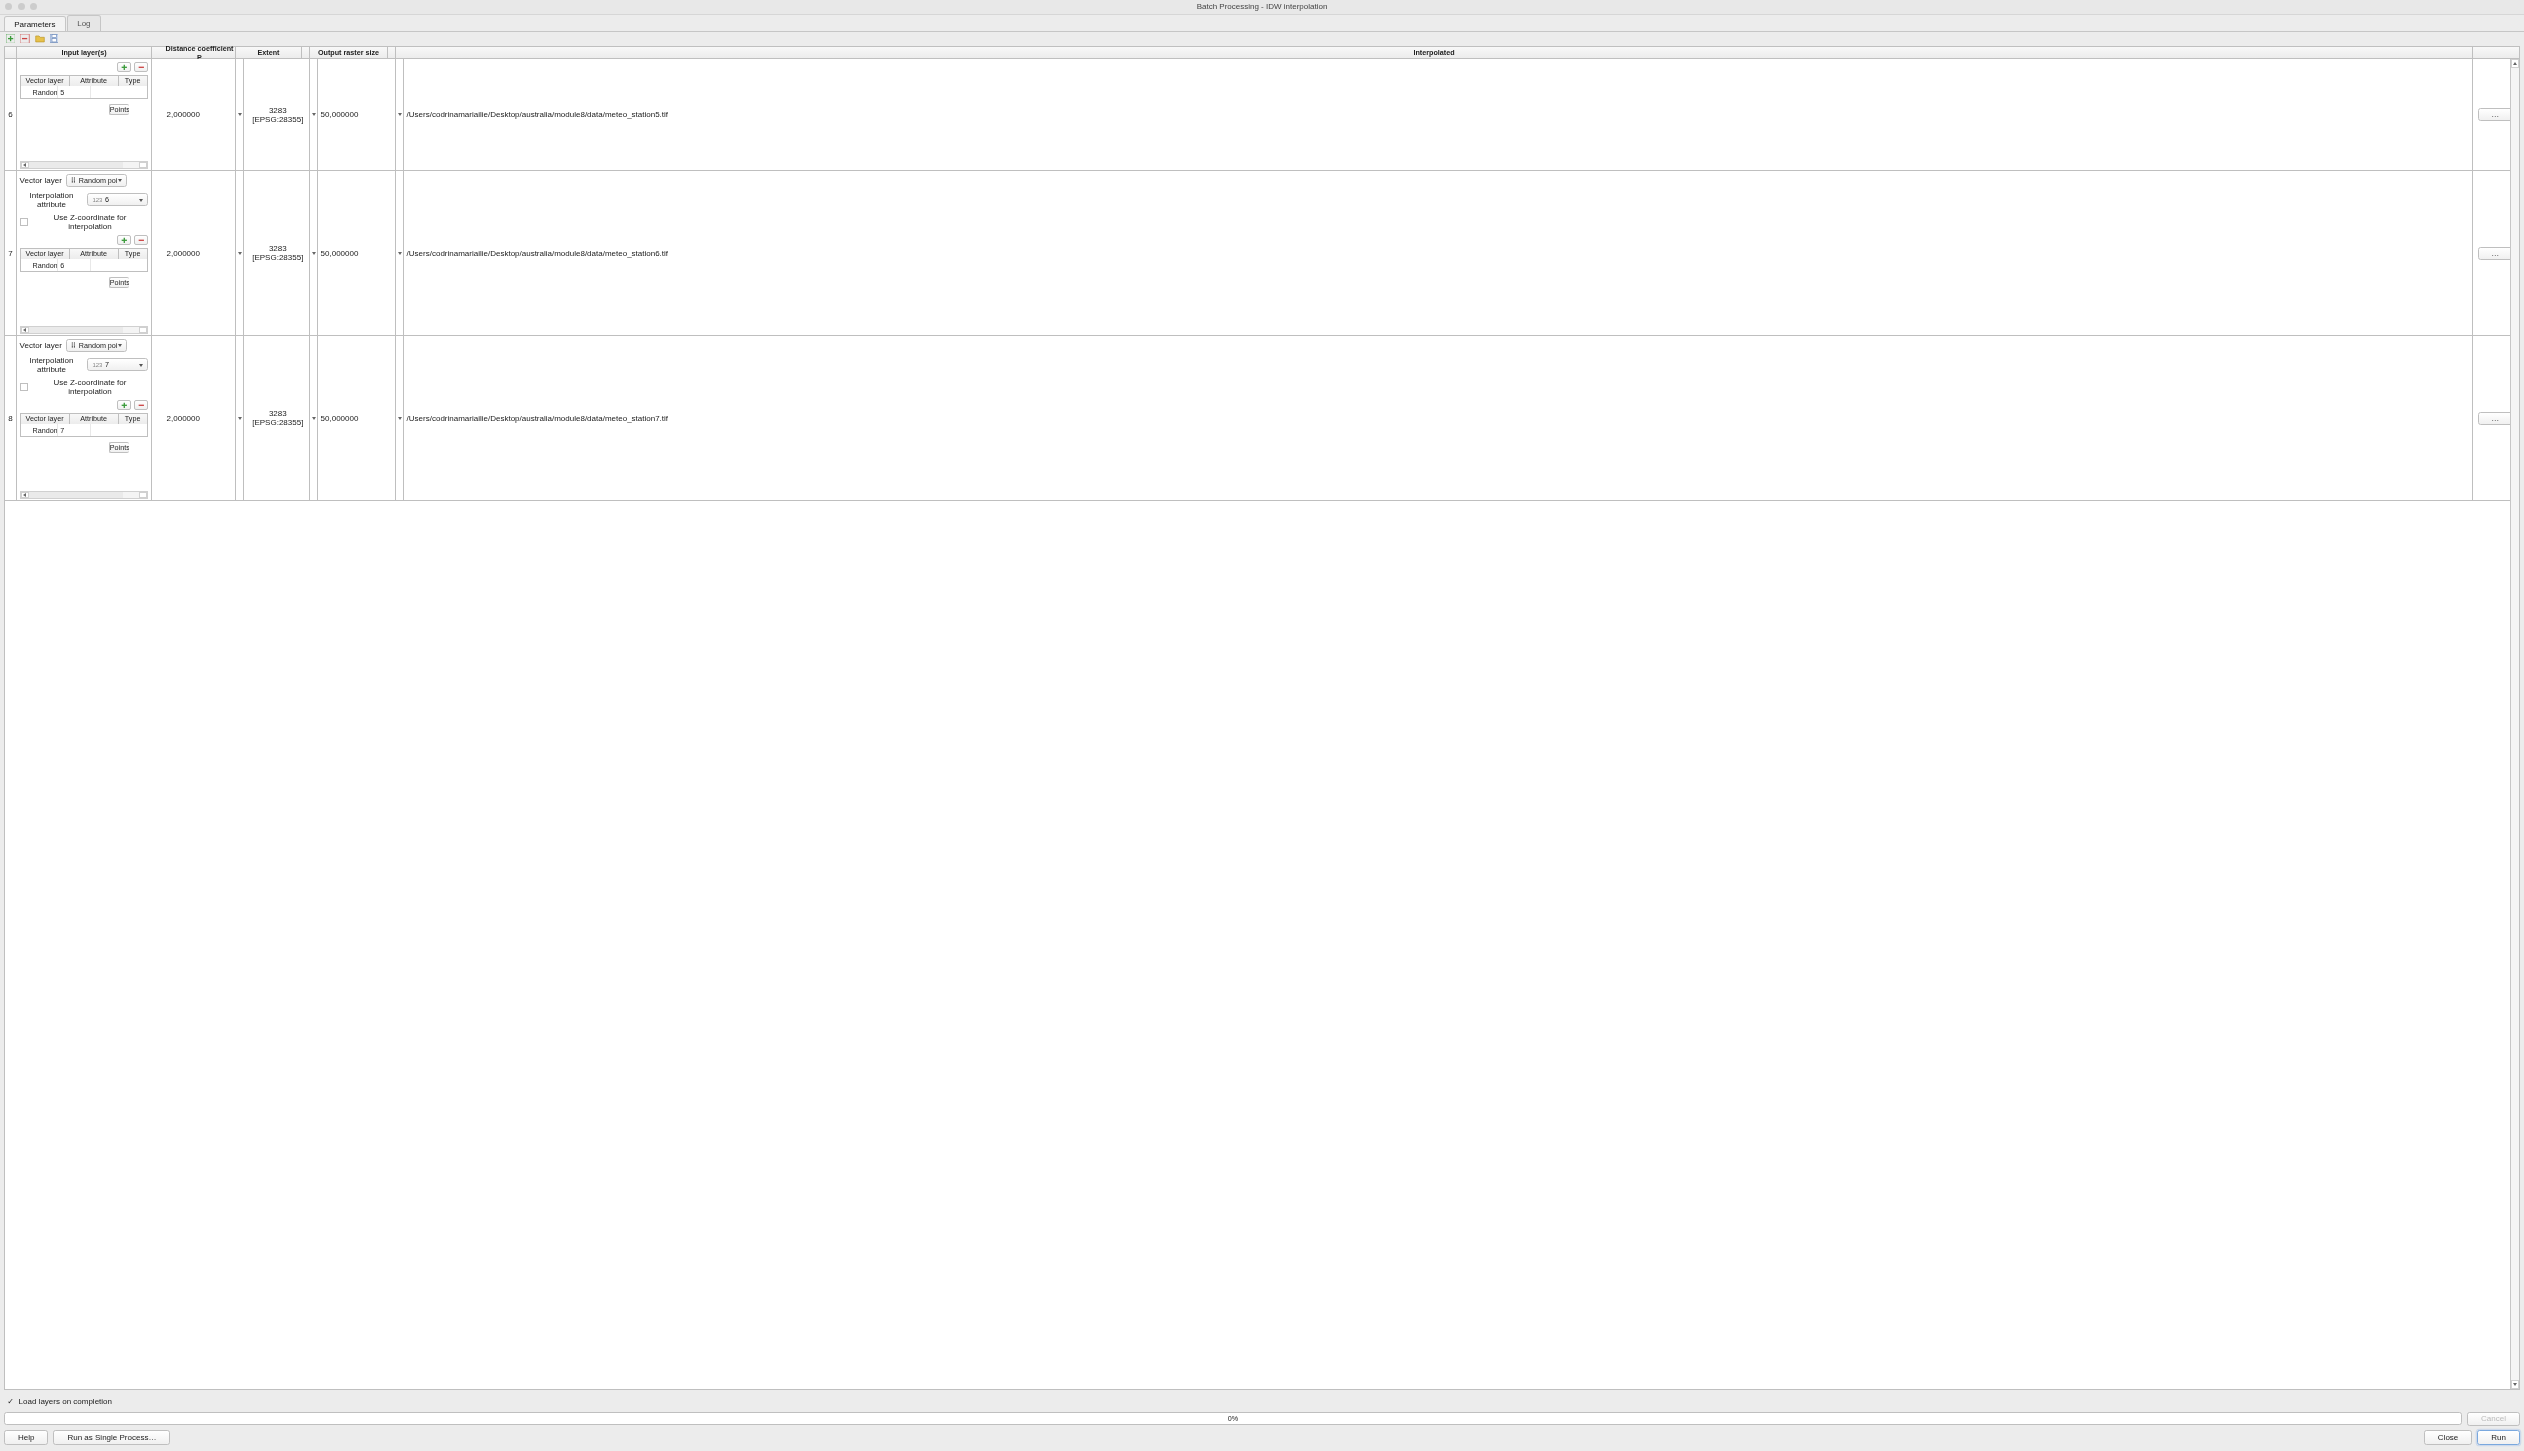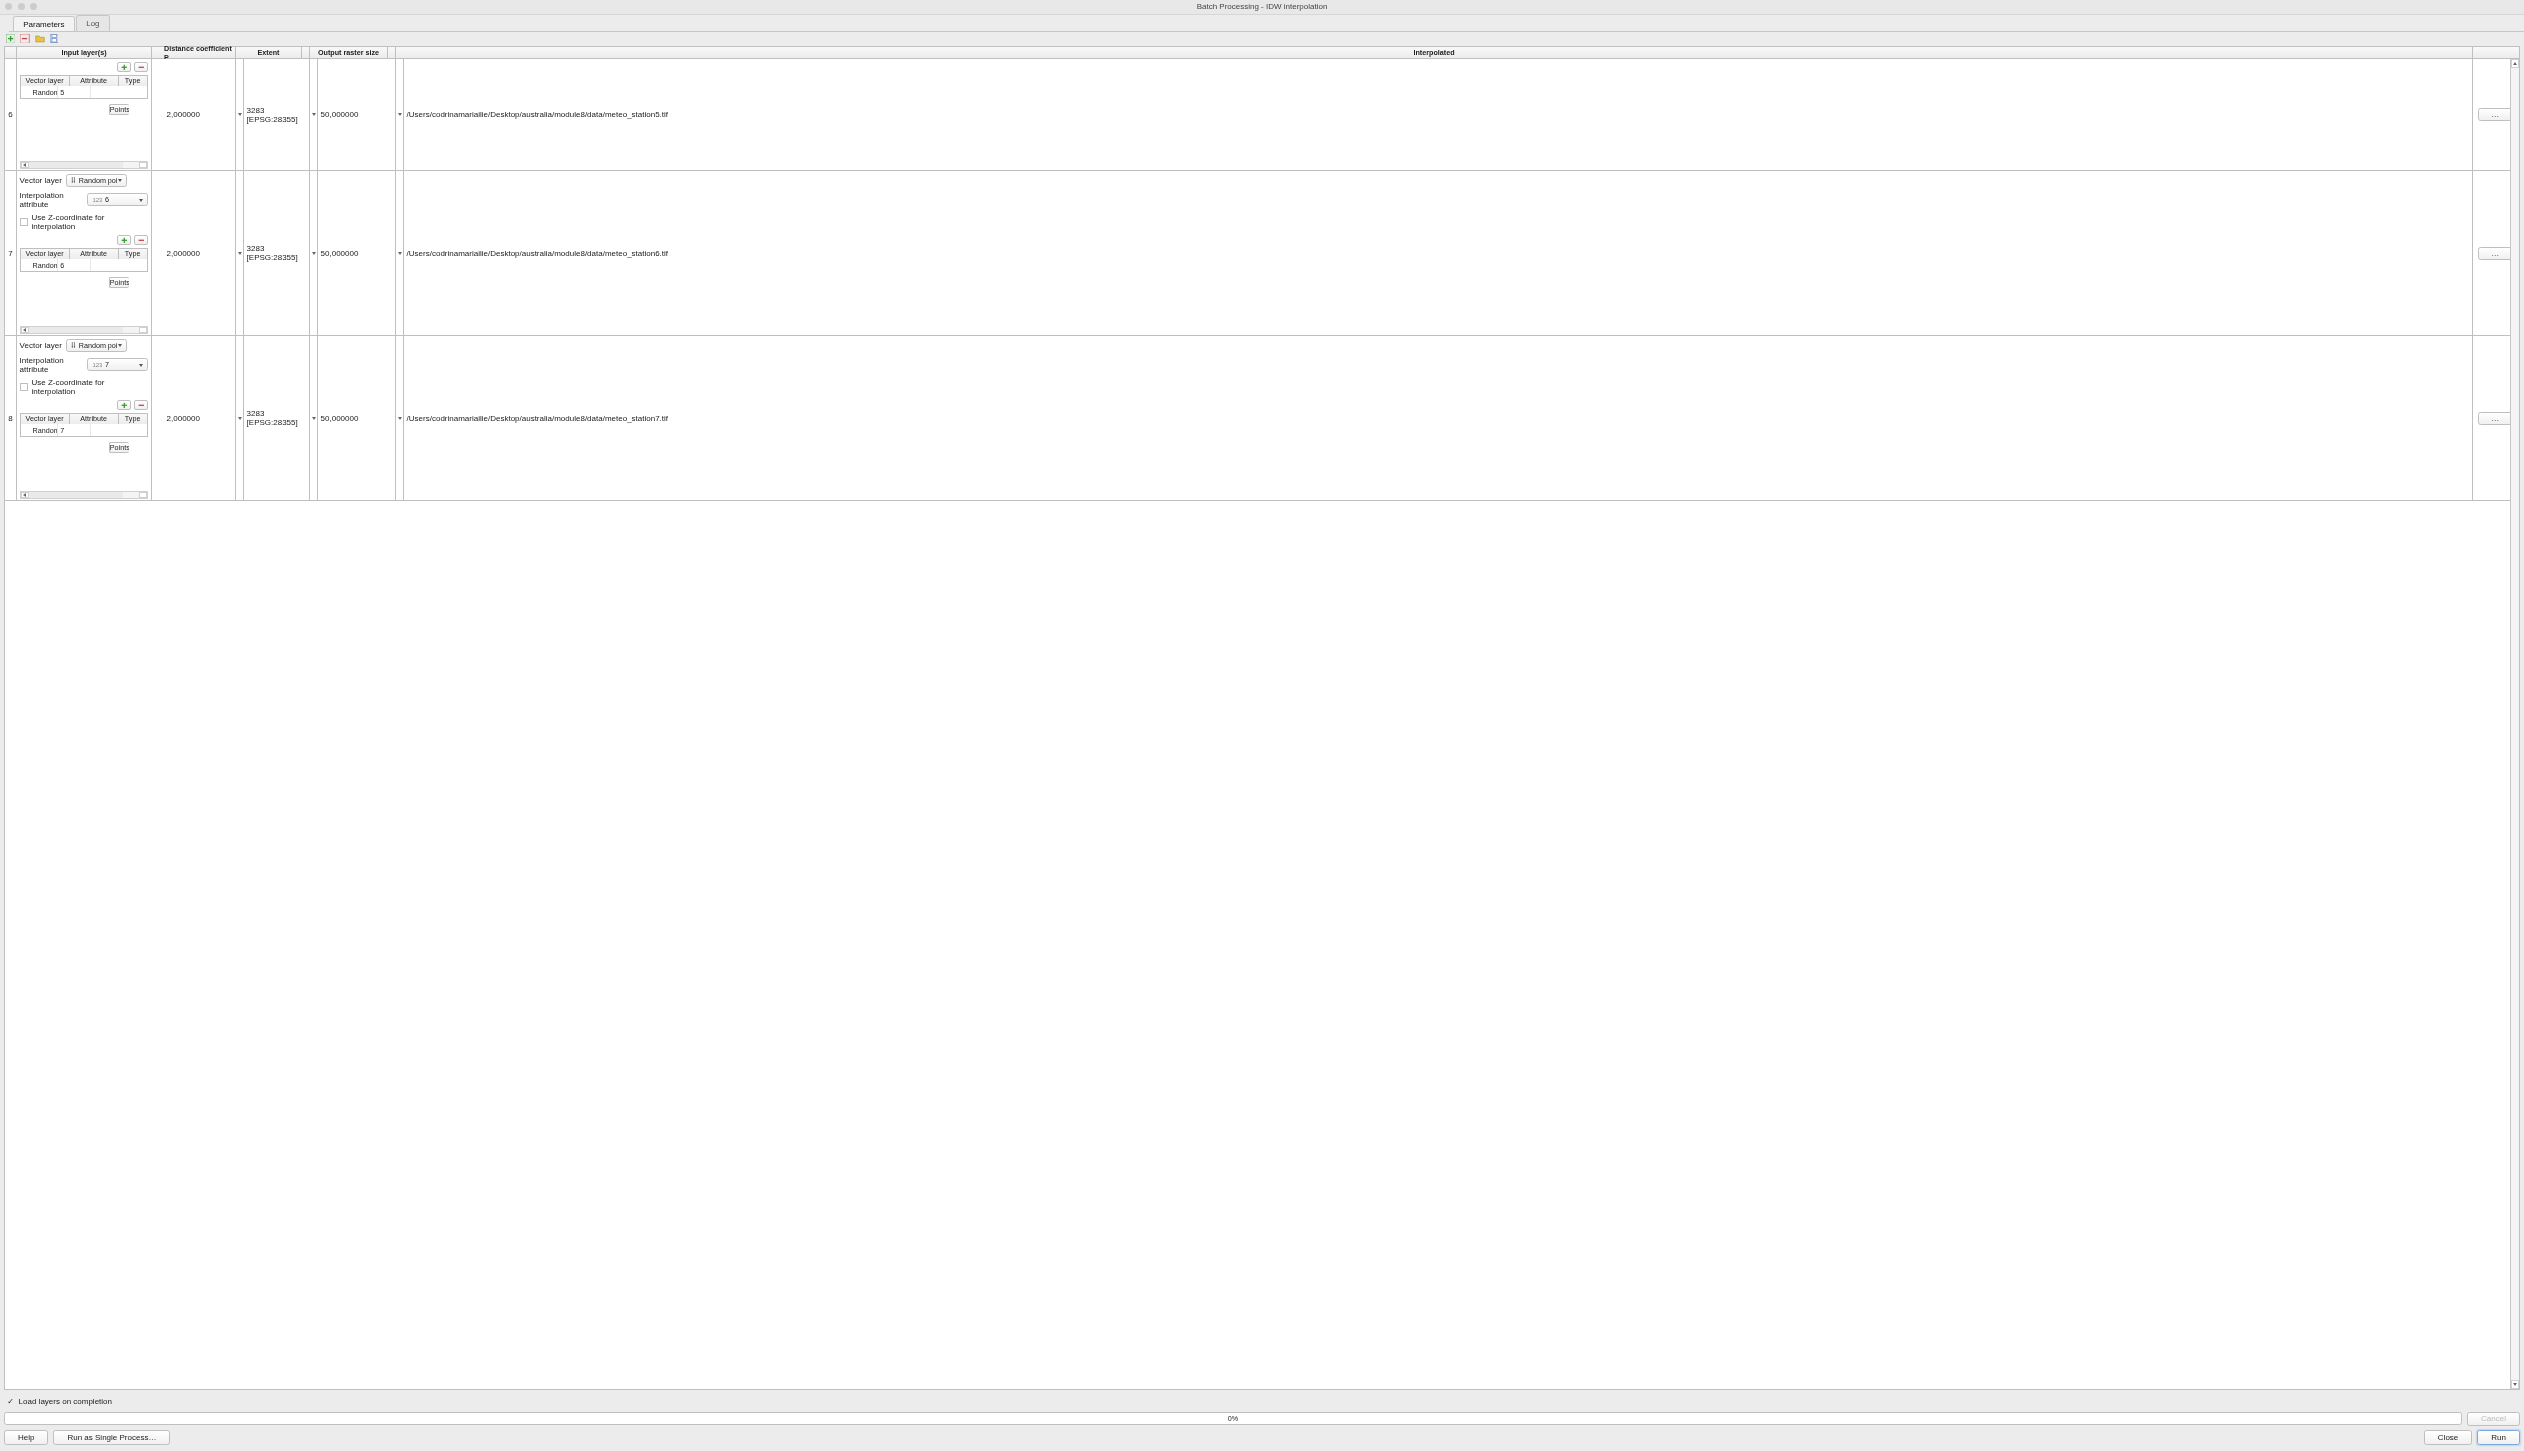--- a/index.html
+++ b/index.html
@@ -5,30 +5,30 @@
   * { box-sizing: border-box; margin: 0; padding: 0; }
   html, body { width: 100%; height: 100%; font-family: -apple-system, "Helvetica Neue", Arial, sans-serif; font-size: 8px; color: #222; background: #ececec; }
 
   
   .titlebar { height: 14.5px; background: #e8e8e8; border-bottom: 0.7px solid #d6d6d6; display: flex; align-items: center; padding: 0 5.3px; position: relative; }
   .titlebar .traffic { display: flex; gap: 5.3px; }
   .traffic span { width: 7.2px; height: 7.2px; border-radius: 50%; background: #ccc; display: inline-block; }
   .titlebar .wtitle { position: absolute; left: 0; right: 0; text-align: center; font-size: 8px; color: #444; }
 
   
-  .tabrow { height: 17px; background: #ececec; display: flex; align-items: flex-end; padding: 2.6px 4px 0 4px; border-bottom: 0.7px solid #c6c6c6; margin-left: 9px; }
+  .tabrow { height: 17px; background: #ececec; display: flex; align-items: flex-end; padding: 2.6px 4px 0 4px; border-bottom: 0.7px solid #c6c6c6; }
   .tab { padding: 2.6px 9.2px; font-size: 8px; border: 0.7px solid #c6c6c6; border-bottom: none; border-top-left-radius: 2.6px; border-top-right-radius: 2.6px; margin-right: 1.3px; background: #e6e6e6; color: #555; }
   .tab.active { background: #f3f3f3; color: #111; position: relative; top: 0.7px; }
 
   
   .toolbar { height: 14.5px; display: flex; align-items: center; padding: 1.3px 5.3px; gap: 4px; background: #ececec; }
   .toolbar .tbtn { width: 10.5px; height: 10.5px; display: inline-flex; align-items: center; justify-content: center; }
 
   
-  .gridwrap { position: absolute; left: 4px; right: 4px; top: 46px; bottom: 61px; background: #fff; border: 0.7px solid #bfbfbf; }
+  .gridwrap { position: absolute; left: 4px; right: 4px; top: 46px; bottom: 61px; background: #fff; border: 0.7px solid #bfbfbf; text-align: center; }
 
   .colheader { display: flex; height: 12px; background: linear-gradient(#f8f8f8,#ececec); border-bottom: 0.7px solid #bfbfbf; font-size: 7.2px; }
   .colheader > div { border-right: 0.7px solid #bfbfbf; display: flex; align-items: center; justify-content: center; font-weight: bold; }
   .c-rownum { width: 12px; }
   .c-input  { width: 135px; }
   .c-dist   { width: 72px; margin-left: 12px; }
   .c-ext    { width: 66px; }
   .c-extdd  { width: 8px; }
   .c-raster { width: 78px; }
   .c-rastdd { width: 8px; }

